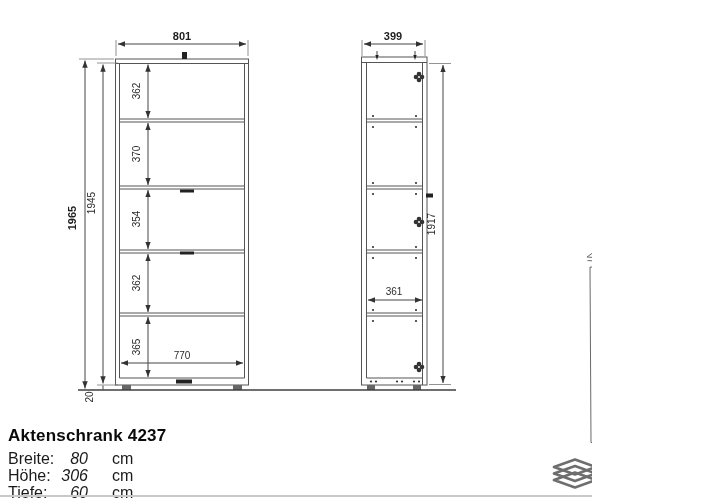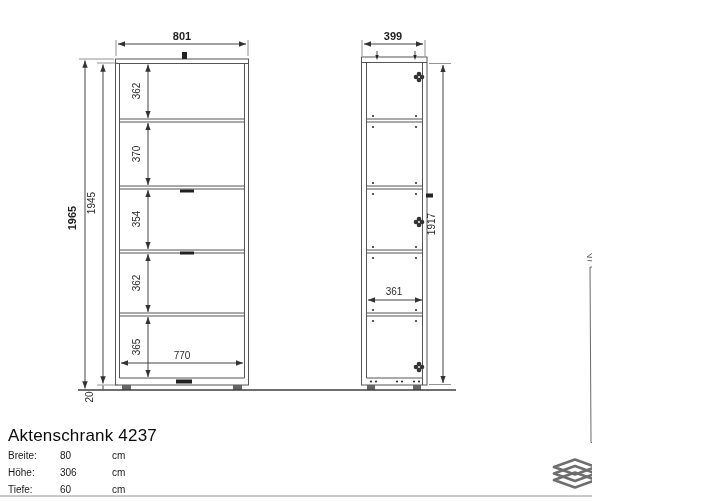--- a/index.html
+++ b/index.html
@@ -12,25 +12,25 @@
   .ln2{stroke:#6a6a6a;stroke-width:1;fill:#ffffff;}
   .dim{stroke:#444444;stroke-width:1;fill:none;}
   .ext{stroke:#777777;stroke-width:0.8;fill:none;}
   .dtxt{font-family:"Liberation Sans",sans-serif;font-size:10px;fill:#2b2b2b;}
   .dtxt-b{font-family:"Liberation Sans",sans-serif;font-size:11px;font-weight:700;fill:#1e1e1e;}
   .fitting{fill:#222222;}
   .foot{fill:#666666;}
   .hole{fill:#333333;}
   .title{
     position:absolute;left:8px;top:426px;
-    font-size:17px;font-weight:400;color:#0a0a0a;letter-spacing:0.2px;
+    font-size:17px;font-weight:700;color:#0a0a0a;letter-spacing:0.2px;
   }
-  .specs{position:absolute;left:8px;top:450px;font-size:10px;color:#1a1a1a;}
+  .specs{position:absolute;left:8px;top:450px;font-size:16px;color:#1a1a1a;}
   .spec-row{display:grid;grid-template-columns:52px 28px auto;height:17px;align-items:baseline;}
-  .spec-val{text-align:left;}
+  .spec-val{text-align:right;font-style:italic;}
   .spec-unit{padding-left:24px;}
   .separator{position:absolute;left:0;top:495px;width:708px;height:2px;background:#c9c9c9;}
   .brand-text{font-family:"Liberation Sans",sans-serif;font-size:17.5px;font-weight:700;fill:#6e6e6e;letter-spacing:0.5px;}
   .brand-mark{font-family:"Liberation Sans",sans-serif;font-size:10px;font-weight:700;fill:#6e6e6e;}
   .badge-text{font-family:"Liberation Sans",sans-serif;font-size:6.2px;font-weight:700;fill:#ffffff;letter-spacing:0.4px;}
 </style>
 </head>
 <body>
 
 <div id="stage">

